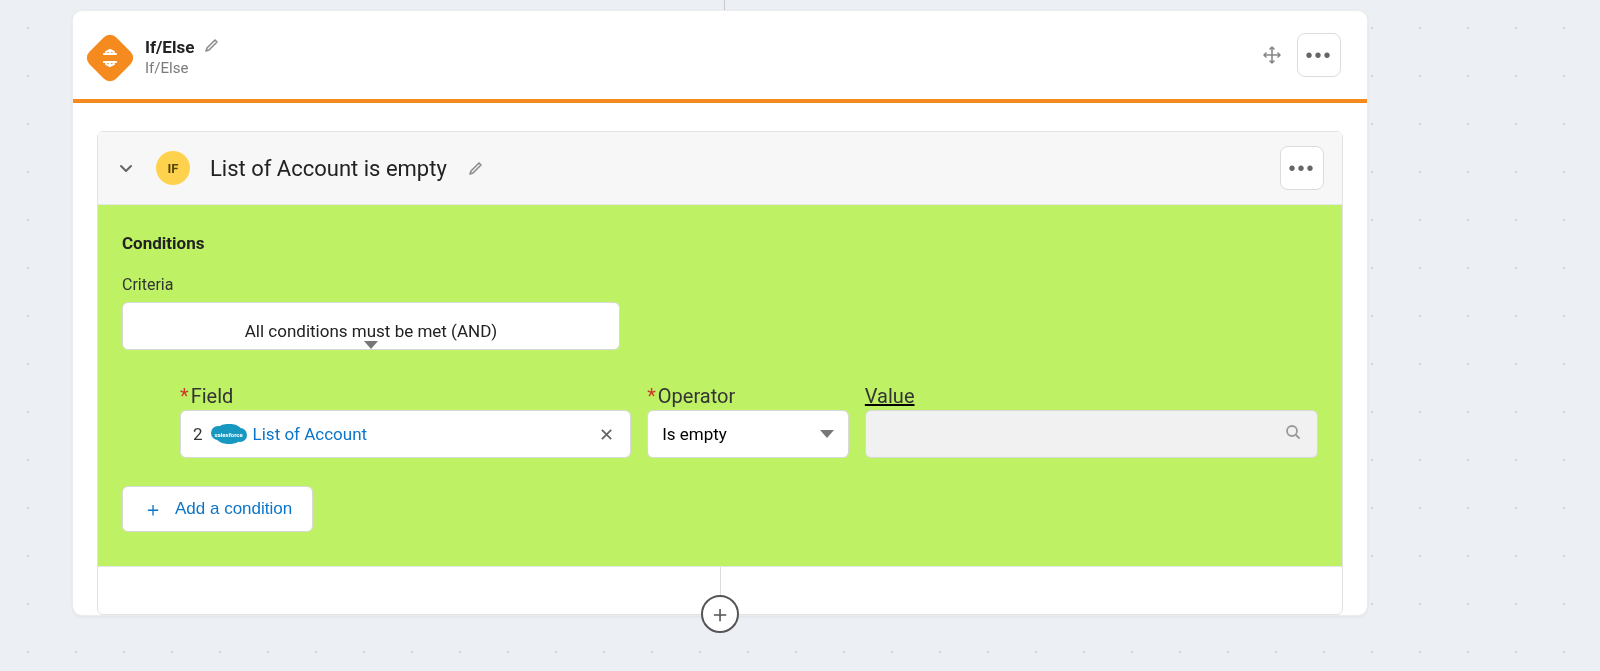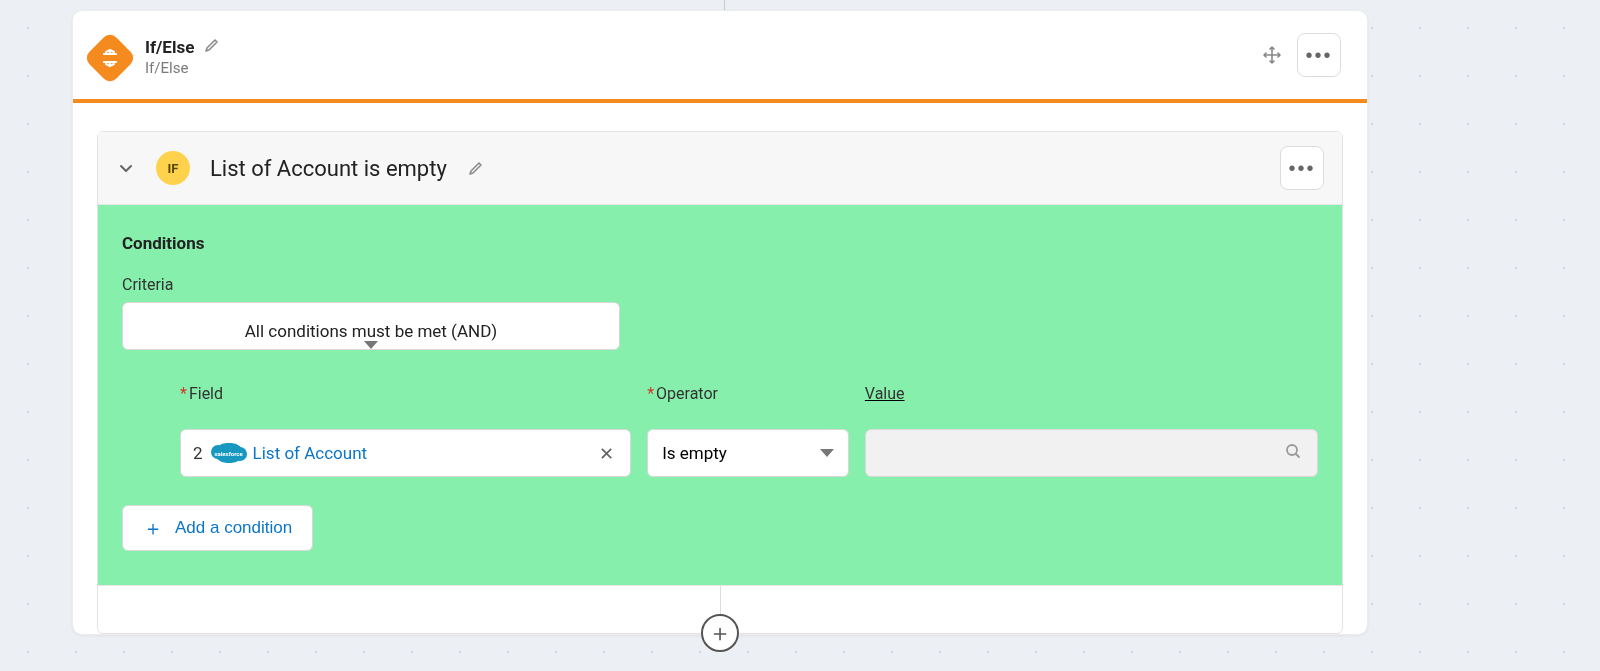--- a/index.html
+++ b/index.html
@@ -116,21 +116,21 @@
     border-radius: 50%;
     display: flex; align-items: center; justify-content: center;
     font-weight: 700;
     color: #574600;
     font-size: 13px;
   }
   .cond-title { font-size: 22px; color: #222; }
   .cond-edit { color: #888; width: 18px; height: 18px; display:flex;align-items:center;justify-content:center;}
   .flex1 { flex: 1; }
   .section-body {
-    background: #86efac;
+    background: #bef264;
     padding: 28px 0 34px 0;
   }
   .b-title {
     font-size: 17px; font-weight: 700; color: #222;
     padding: 0 24px 22px 24px;
   }
   .criteria-label {
     padding: 0 24px 8px 24px;
     color: #333; font-size: 16px;
   }
@@ -156,21 +156,21 @@
     border-top: 8px solid #777;
   }
   .cond-row {
     display: flex;
     gap: 16px;
     padding: 0 24px 0 82px;
     margin-top: 34px;
     align-items: flex-start;
   }
   .col { display: flex; flex-direction: column; }
-  .col-label { font-size: 16px; color: #333; margin-bottom: 26px; }
+  .col-label { font-size: 20px; color: #333; margin-bottom: 2px; }
   .req { color: #d0382d; margin-right: 2px; }
   .field-pill {
     height: 48px;
     border: 1px solid #d8d8d8;
     border-radius: 6px;
     display: flex;
     align-items: center;
     padding: 0 12px;
     font-size: 17px;
     background: #fff;

